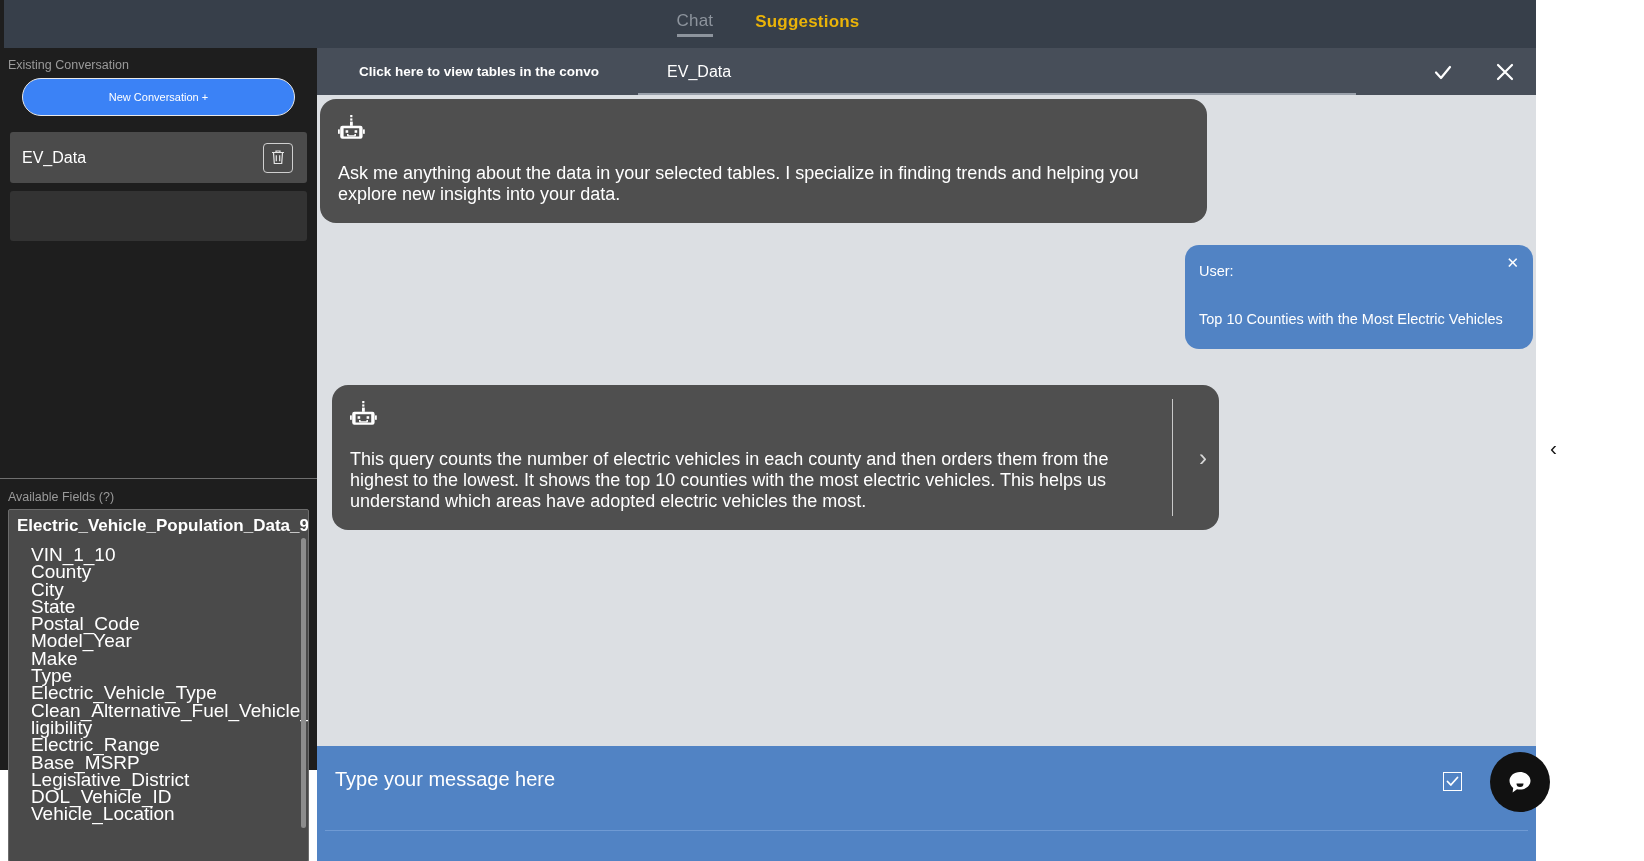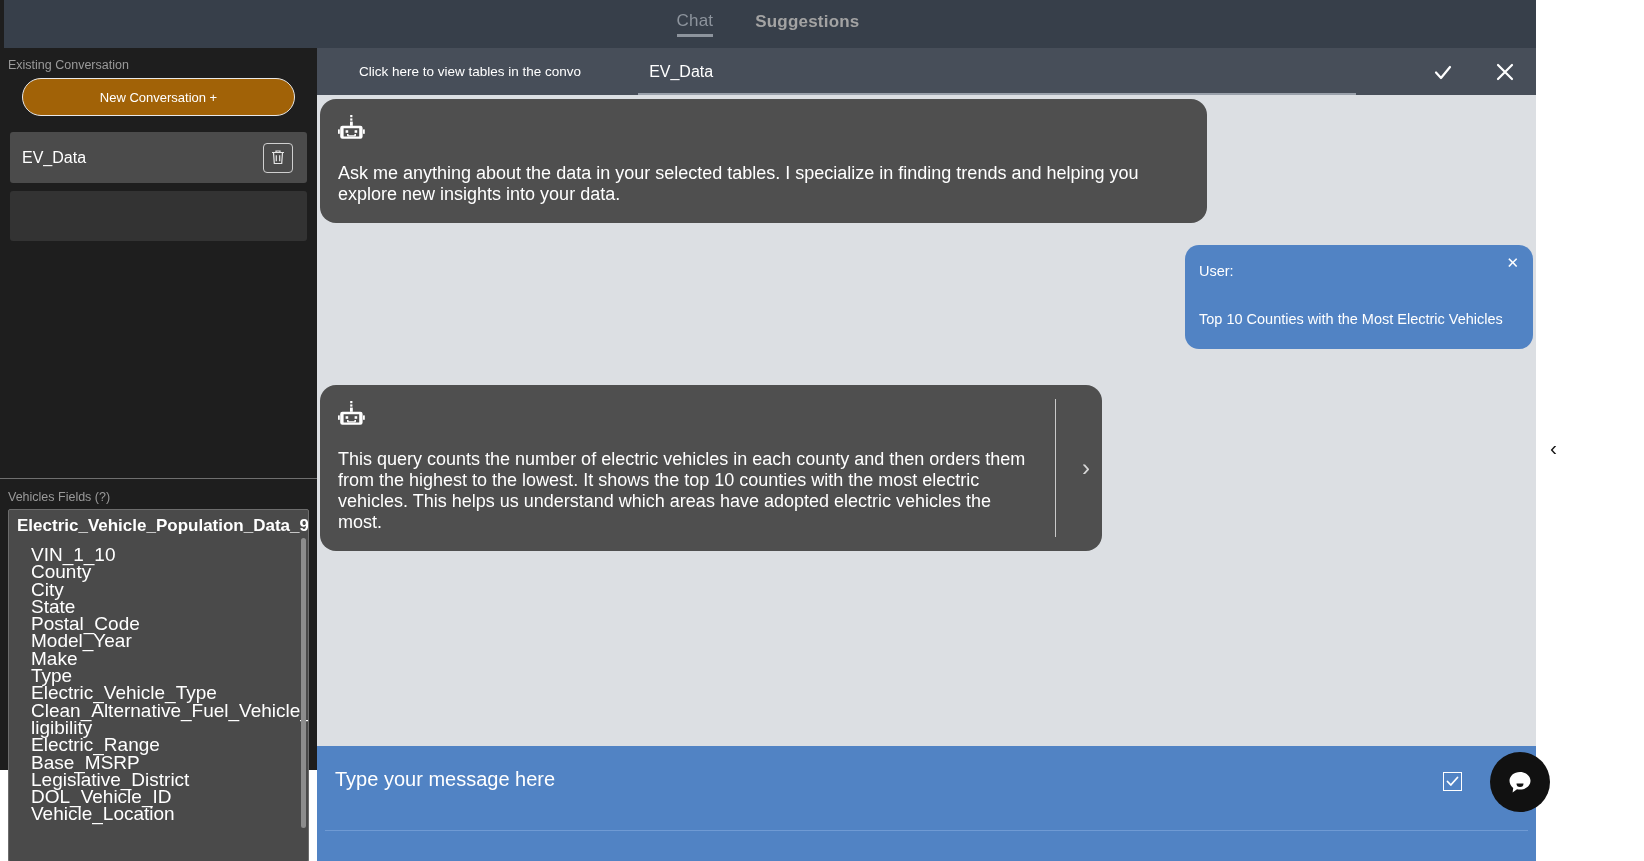--- a/index.html
+++ b/index.html
@@ -15,34 +15,34 @@
   .topbar {
     position: absolute; left: 0; top: 0; width: 1536px; height: 48px;
     background: #373f4a;
     display: flex; align-items: center; justify-content: center; gap: 42px;
   }
   .tab {
     font-size: 17px; line-height: 1;
     padding-bottom: 5px; cursor: pointer; letter-spacing: .2px;
   }
   .tab.inactive { color: #8d949d; border-bottom: 3px solid #8d949d; font-weight: 400; }
-  .tab.active { color: #a3a3a3; font-weight: bold; }
+  .tab.active { color: #eab308; font-weight: bold; }
 
   
   .sidebar {
     position: absolute; left: 0; top: 48px; width: 317px; height: 722px;
     background: #1e1e1e;
   }
   .side-label {
     color: #9a9a9a; font-size: 12.5px; padding: 10px 8px 6px 8px;
   }
   .newconvo-wrap { padding: 0 22px 8px 22px; }
   .newconvo {
     width: 100%; height: 38px; border: 1.5px solid #e8e8e8; border-radius: 19px;
-    background: #a16207; color: #ffffff; font-size: 13px;
+    background: #3b82f6; color: #ffffff; font-size: 11px;
     display: flex; align-items: center; justify-content: center;
     cursor: pointer;
   }
   .convo-list { padding: 8px 10px 0 10px; }
   .convo-item {
     height: 51px; background: #4b4b4b; border-radius: 3px;
     display: flex; align-items: center; justify-content: space-between;
     padding: 0 14px 0 12px; margin-bottom: 8px; cursor: pointer;
   }
   .convo-item .nm { color: #ffffff; font-size: 16px; }
@@ -73,21 +73,21 @@
     position: absolute; right: 2px; top: 28px; width: 5px; height: 290px;
     background: #8d8d8d; border-radius: 3px;
   }
 
   
   .subheader {
     position: absolute; left: 317px; top: 48px; width: 1219px; height: 47px;
     background: #474e59; display: flex; align-items: center;
   }
   .sub-link {
-    color: #ffffff; font-weight: normal; font-size: 13.5px;
+    color: #ffffff; font-weight: bold; font-size: 13.5px;
     margin-left: 42px; cursor: pointer;
   }
   .sub-table {
     color: #ffffff; font-size: 16px; margin-left: 68px;
     position: relative; cursor: pointer;
   }
   .sub-underline {
     position: absolute; left: 638px; top: 93px; width: 718px; height: 2px; background: #9aa1ab;
   }
   .hdr-actions {
@@ -101,21 +101,21 @@
   
   .chatarea {
     position: absolute; left: 317px; top: 95px; width: 1219px; height: 651px;
     background: #dcdfe3; overflow: hidden;
   }
   .bubble-bot {
     background: #4f4f4f; color: #ffffff; border-radius: 16px;
     padding: 16px 22px 18px 18px; position: relative;
   }
   .bot-1 { position: absolute; left: 3px; top: 4px; width: 887px; }
-  .bot-2 { position: absolute; left: 3px; top: 290px; width: 782px; }
+  .bot-2 { position: absolute; left: 15px; top: 290px; width: 887px; }
   .bot-icon { margin-bottom: 16px; }
   .bot-text { font-size: 18px; line-height: 21px; }
   .bot-2 .bot-text { padding-right: 50px; }
   .bot-divider {
     position: absolute; right: 46px; top: 14px; width: 1px; bottom: 14px; background: #c9c9c9;
   }
   .bot-next {
     position: absolute; right: 12px; top: 50%; transform: translateY(-50%);
     color: #d7d7d7; font-size: 24px; cursor: pointer; line-height: 1;
   }
@@ -192,21 +192,21 @@
             <path d="M6.3 6.3v6M9.7 6.3v6"></path>
           </svg>
         </span>
       </div>
       <div class="convo-item empty"></div>
     </div>
 
     <div class="fields-divider"></div>
 
     <div class="fields-area">
-      <div class="fields-label">Vehicles Fields (?)</div>
+      <div class="fields-label">Available Fields (?)</div>
       <div class="fields-box">
         <div class="fields-title">Electric_Vehicle_Population_Data_93</div>
         <div class="fields-list">
           <div class="field-item">VIN_1_10</div>
           <div class="field-item">County</div>
           <div class="field-item">City</div>
           <div class="field-item">State</div>
           <div class="field-item">Postal_Code</div>
           <div class="field-item">Model_Year</div>
           <div class="field-item">Make</div>

